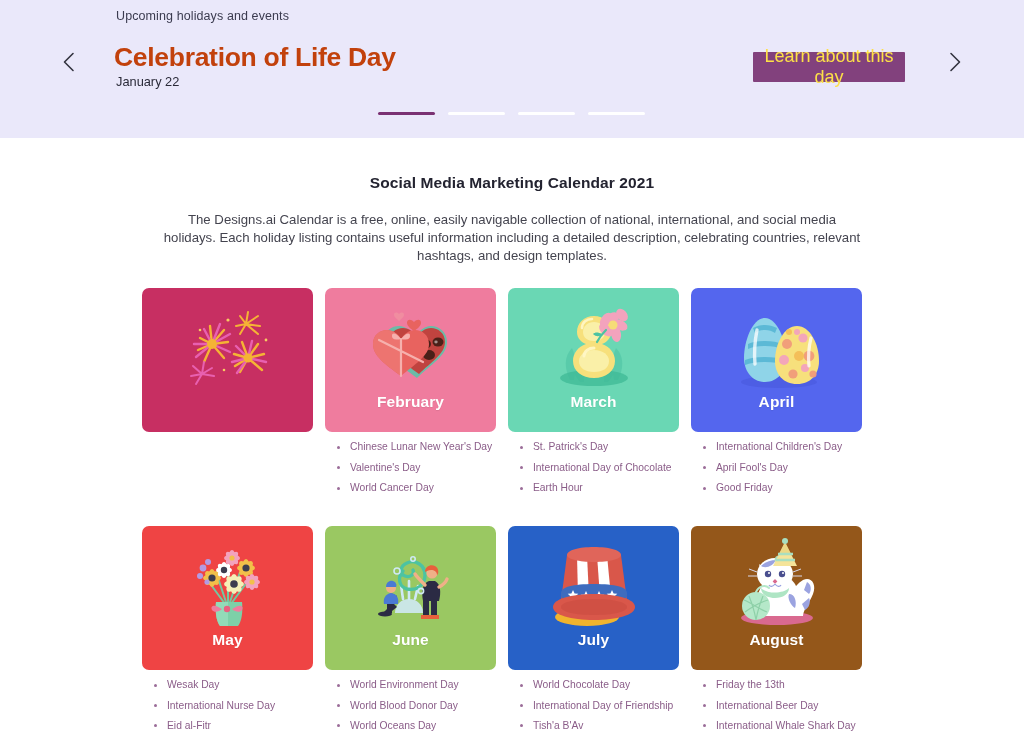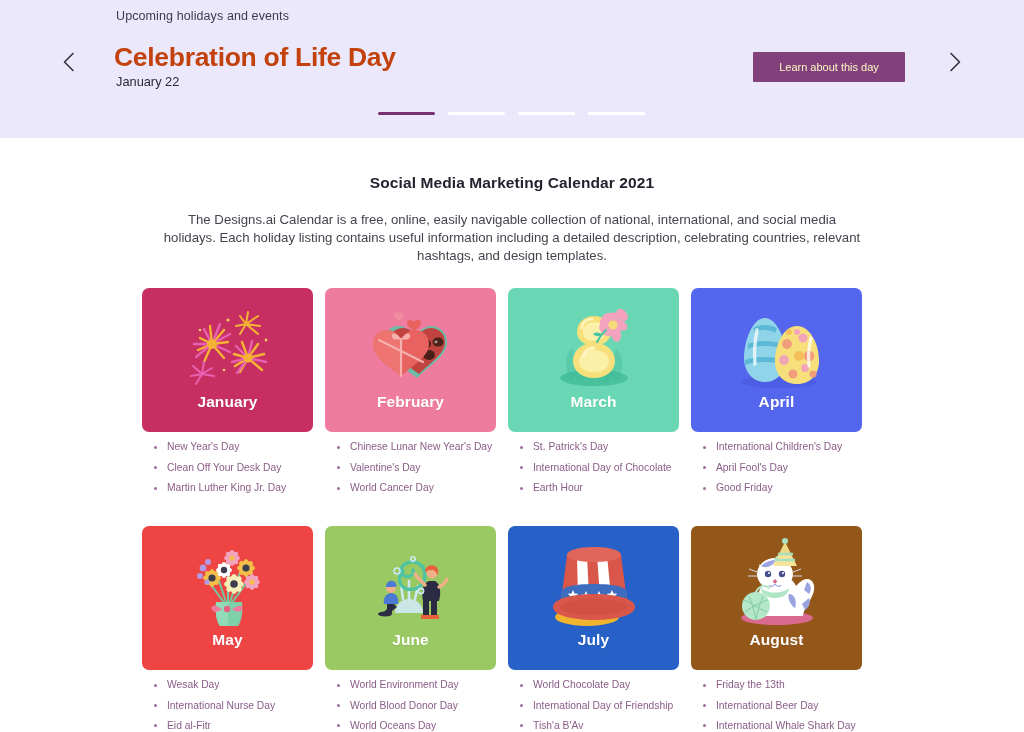--- a/index.html
+++ b/index.html
@@ -53,23 +53,23 @@
   }
   .hero-arrow.prev { left: 54px; }
   .hero-arrow.next { left: 941px; }
   .hero-arrow svg { display:block; }
 
   .hero-cta {
     position: absolute;
     left: 753px; top: 52px;
     width: 152px; height: 30px;
     background: #82417d;
-    color: #fef9c3;
+    color: #fde047;
     border: none;
-    font-size: 11px;
+    font-size: 18px;
     font-family: "Liberation Sans", sans-serif;
     cursor: pointer;
     display: flex; align-items: center; justify-content: center;
     border-radius: 1px;
   }
 
   .hero-pagination {
     position: absolute;
     left: 378px; top: 112px;
     display: flex;
@@ -233,27 +233,21 @@
         </g>
       </g>
       <g fill="#f7cb63">
         <circle cx="50" cy="20" r="1.6"></circle>
                 <circle cx="22" cy="30" r="1.3"></circle>
         <circle cx="88" cy="40" r="1.4"></circle>
                 <circle cx="46" cy="70" r="1.3"></circle>
       </g>
     </svg>
           </div>
-          <div class="card-month">January</div>
-        </div>
-        <ul class="holiday-list">
-          <li>New Year's Day</li>
-          <li>Clean Off Your Desk Day</li>
-          <li>Martin Luther King Jr. Day</li>
-        </ul>
+        </div>
       </div>
       <div class="month-card">
         <div class="card-tile" style="background: rgb(239, 124, 158);">
           <div class="card-art">
     <svg width="104" height="90" viewBox="0 0 104 90">
       <path d="M58 78 C40 64 24 56 24 42 C24 32 32 26 40 26 C47 26 52 31 56 37 C60 31 65 26 72 26 C80 26 88 32 88 42 C88 56 72 64 58 78 Z" fill="#53c7a8" opacity=".85"></path>
       <path d="M60 74 C44 62 30 54 30 42 C30 33 37 28 44 28 C50 28 55 32 58 37 C61 32 66 28 72 28 C79 28 86 33 86 42 C86 54 72 62 60 74 Z" fill="#c0433f"></path>
       <ellipse cx="66" cy="44" rx="6" ry="5" fill="#4a2018"></ellipse>
       <ellipse cx="79" cy="42" rx="5.5" ry="4.6" fill="#4a2018"></ellipse>
       <ellipse cx="70" cy="55" rx="6" ry="5" fill="#4a2018"></ellipse>

